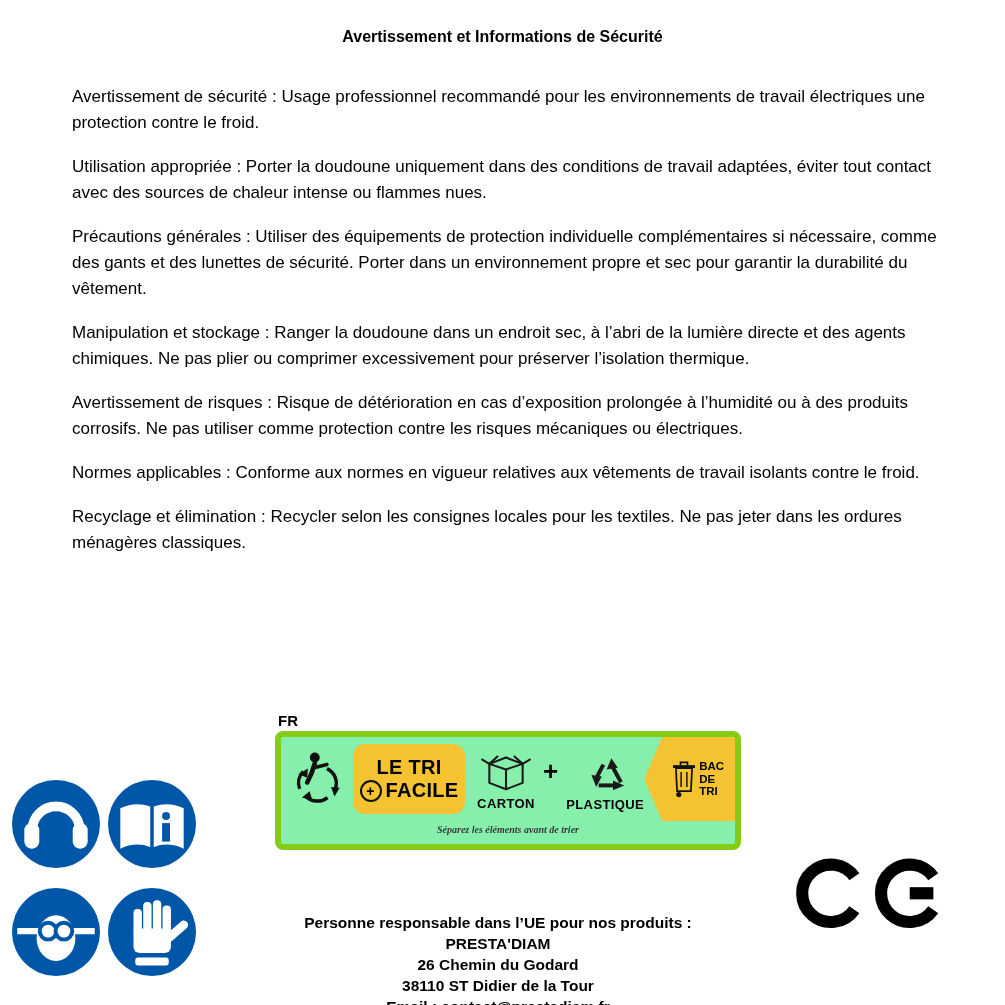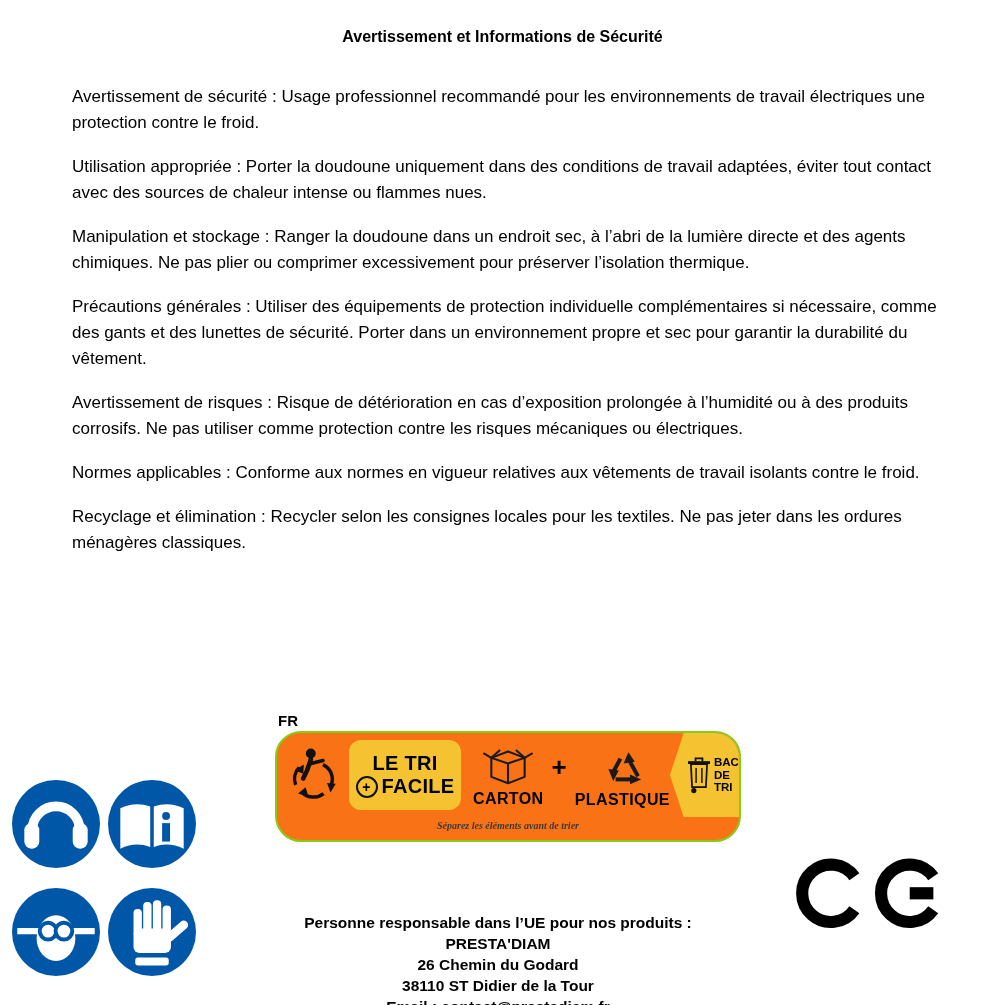--- a/index.html
+++ b/index.html
@@ -13,32 +13,32 @@
 
   
   .safety-icons{position:absolute;left:12px;top:780px;display:grid;
                 grid-template-columns:88px 88px;column-gap:8px;row-gap:20px;}
   .picto{width:88px;height:88px;border-radius:50%;background:#0057A8;overflow:hidden;}
   .picto svg{display:block;width:100%;height:100%;}
 
   
   .tri-block{position:absolute;left:275px;top:712px;width:466px;}
   .fr{font-weight:700;font-size:15px;margin:0 0 2px 3px;}
-  .tri-banner{border:2px solid #84cc16;border-radius:26px;background:#f97316;overflow:hidden;}
+  .tri-banner{border:6px solid #84cc16;border-radius:8px;background:#86efac;overflow:hidden;}
   .tri-row{display:flex;align-items:center;height:84px;padding-left:10px;}
   .triman{width:58px;height:64px;flex:0 0 auto;}
   .triman svg{width:100%;height:100%;}
   .tri-pill{flex:0 0 auto;width:112px;height:70px;margin:0 12px 0 4px;background:#F5C332;
             border-radius:12px;display:flex;flex-direction:column;align-items:center;
             justify-content:center;font-weight:800;font-size:20px;line-height:1.15;letter-spacing:.3px;}
   .pill-l2{display:flex;align-items:center;gap:4px;}
   .plus-badge{display:inline-flex;width:18px;height:18px;border:2.2px solid #111;border-radius:50%;
               align-items:center;justify-content:center;font-size:14px;font-weight:800;line-height:1;}
   .mat{display:flex;flex-direction:column;align-items:center;}
-  .mat-label{font-size:16px;font-weight:700;letter-spacing:.4px;margin-top:2px;}
+  .mat-label{font-size:13px;font-weight:700;letter-spacing:.4px;margin-top:2px;}
   .mat-plus{font-size:26px;font-weight:700;margin:0 8px;padding-bottom:16px;}
   .carton svg{width:58px;height:46px;display:block;}
   .plastique svg{width:54px;height:48px;display:block;}
   .pennant{margin-left:auto;height:84px;width:98px;background:#F5C332;
            clip-path:polygon(0 50%,20% 0,100% 0,100% 100%,20% 100%);
            display:flex;align-items:center;justify-content:center;
            padding-left:14px;box-sizing:border-box;}
   .bin svg{width:30px;height:42px;display:block;}
   .bac-text{font-size:11.5px;font-weight:800;line-height:1.08;text-align:left;}
   .slogan{text-align:center;font-style:italic;font-weight:700;font-size:10px;
@@ -55,22 +55,22 @@
 </head>
 <body>
 
 <div class="page">
 
   <h1 class="title">Avertissement et Informations de Sécurité</h1>
 
   <main class="content">
     <p>Avertissement de sécurité : Usage professionnel recommandé pour les environnements de travail électriques une protection contre le froid.</p>
     <p>Utilisation appropriée : Porter la doudoune uniquement dans des conditions de travail adaptées, éviter tout contact avec des sources de chaleur intense ou flammes nues.</p>
+    <p>Précautions générales : Utiliser des équipements de protection individuelle complémentaires si nécessaire, comme des gants et des lunettes de sécurité. Porter dans un environnement propre et sec pour garantir la durabilité du vêtement.</p>
     <p>Manipulation et stockage : Ranger la doudoune dans un endroit sec, à l’abri de la lumière directe et des agents chimiques. Ne pas plier ou comprimer excessivement pour préserver l’isolation thermique.</p>
-    <p>Précautions générales : Utiliser des équipements de protection individuelle complémentaires si nécessaire, comme des gants et des lunettes de sécurité. Porter dans un environnement propre et sec pour garantir la durabilité du vêtement.</p>
     <p>Avertissement de risques : Risque de détérioration en cas d’exposition prolongée à l’humidité ou à des produits corrosifs. Ne pas utiliser comme protection contre les risques mécaniques ou électriques.</p>
     <p>Normes applicables : Conforme aux normes en vigueur relatives aux vêtements de travail isolants contre le froid.</p>
     <p>Recyclage et élimination : Recycler selon les consignes locales pour les textiles. Ne pas jeter dans les ordures ménagères classiques.</p>
   </main>
 
   <section class="safety-icons">
     <div class="picto">
       <svg viewBox="0 0 100 100" aria-hidden="true">
         <path d="M23 57 A27 27 0 0 1 77 57" stroke="#fff" stroke-width="11" fill="none"></path>
         <rect x="14" y="49" width="17" height="29" rx="8" fill="#fff"></rect>

